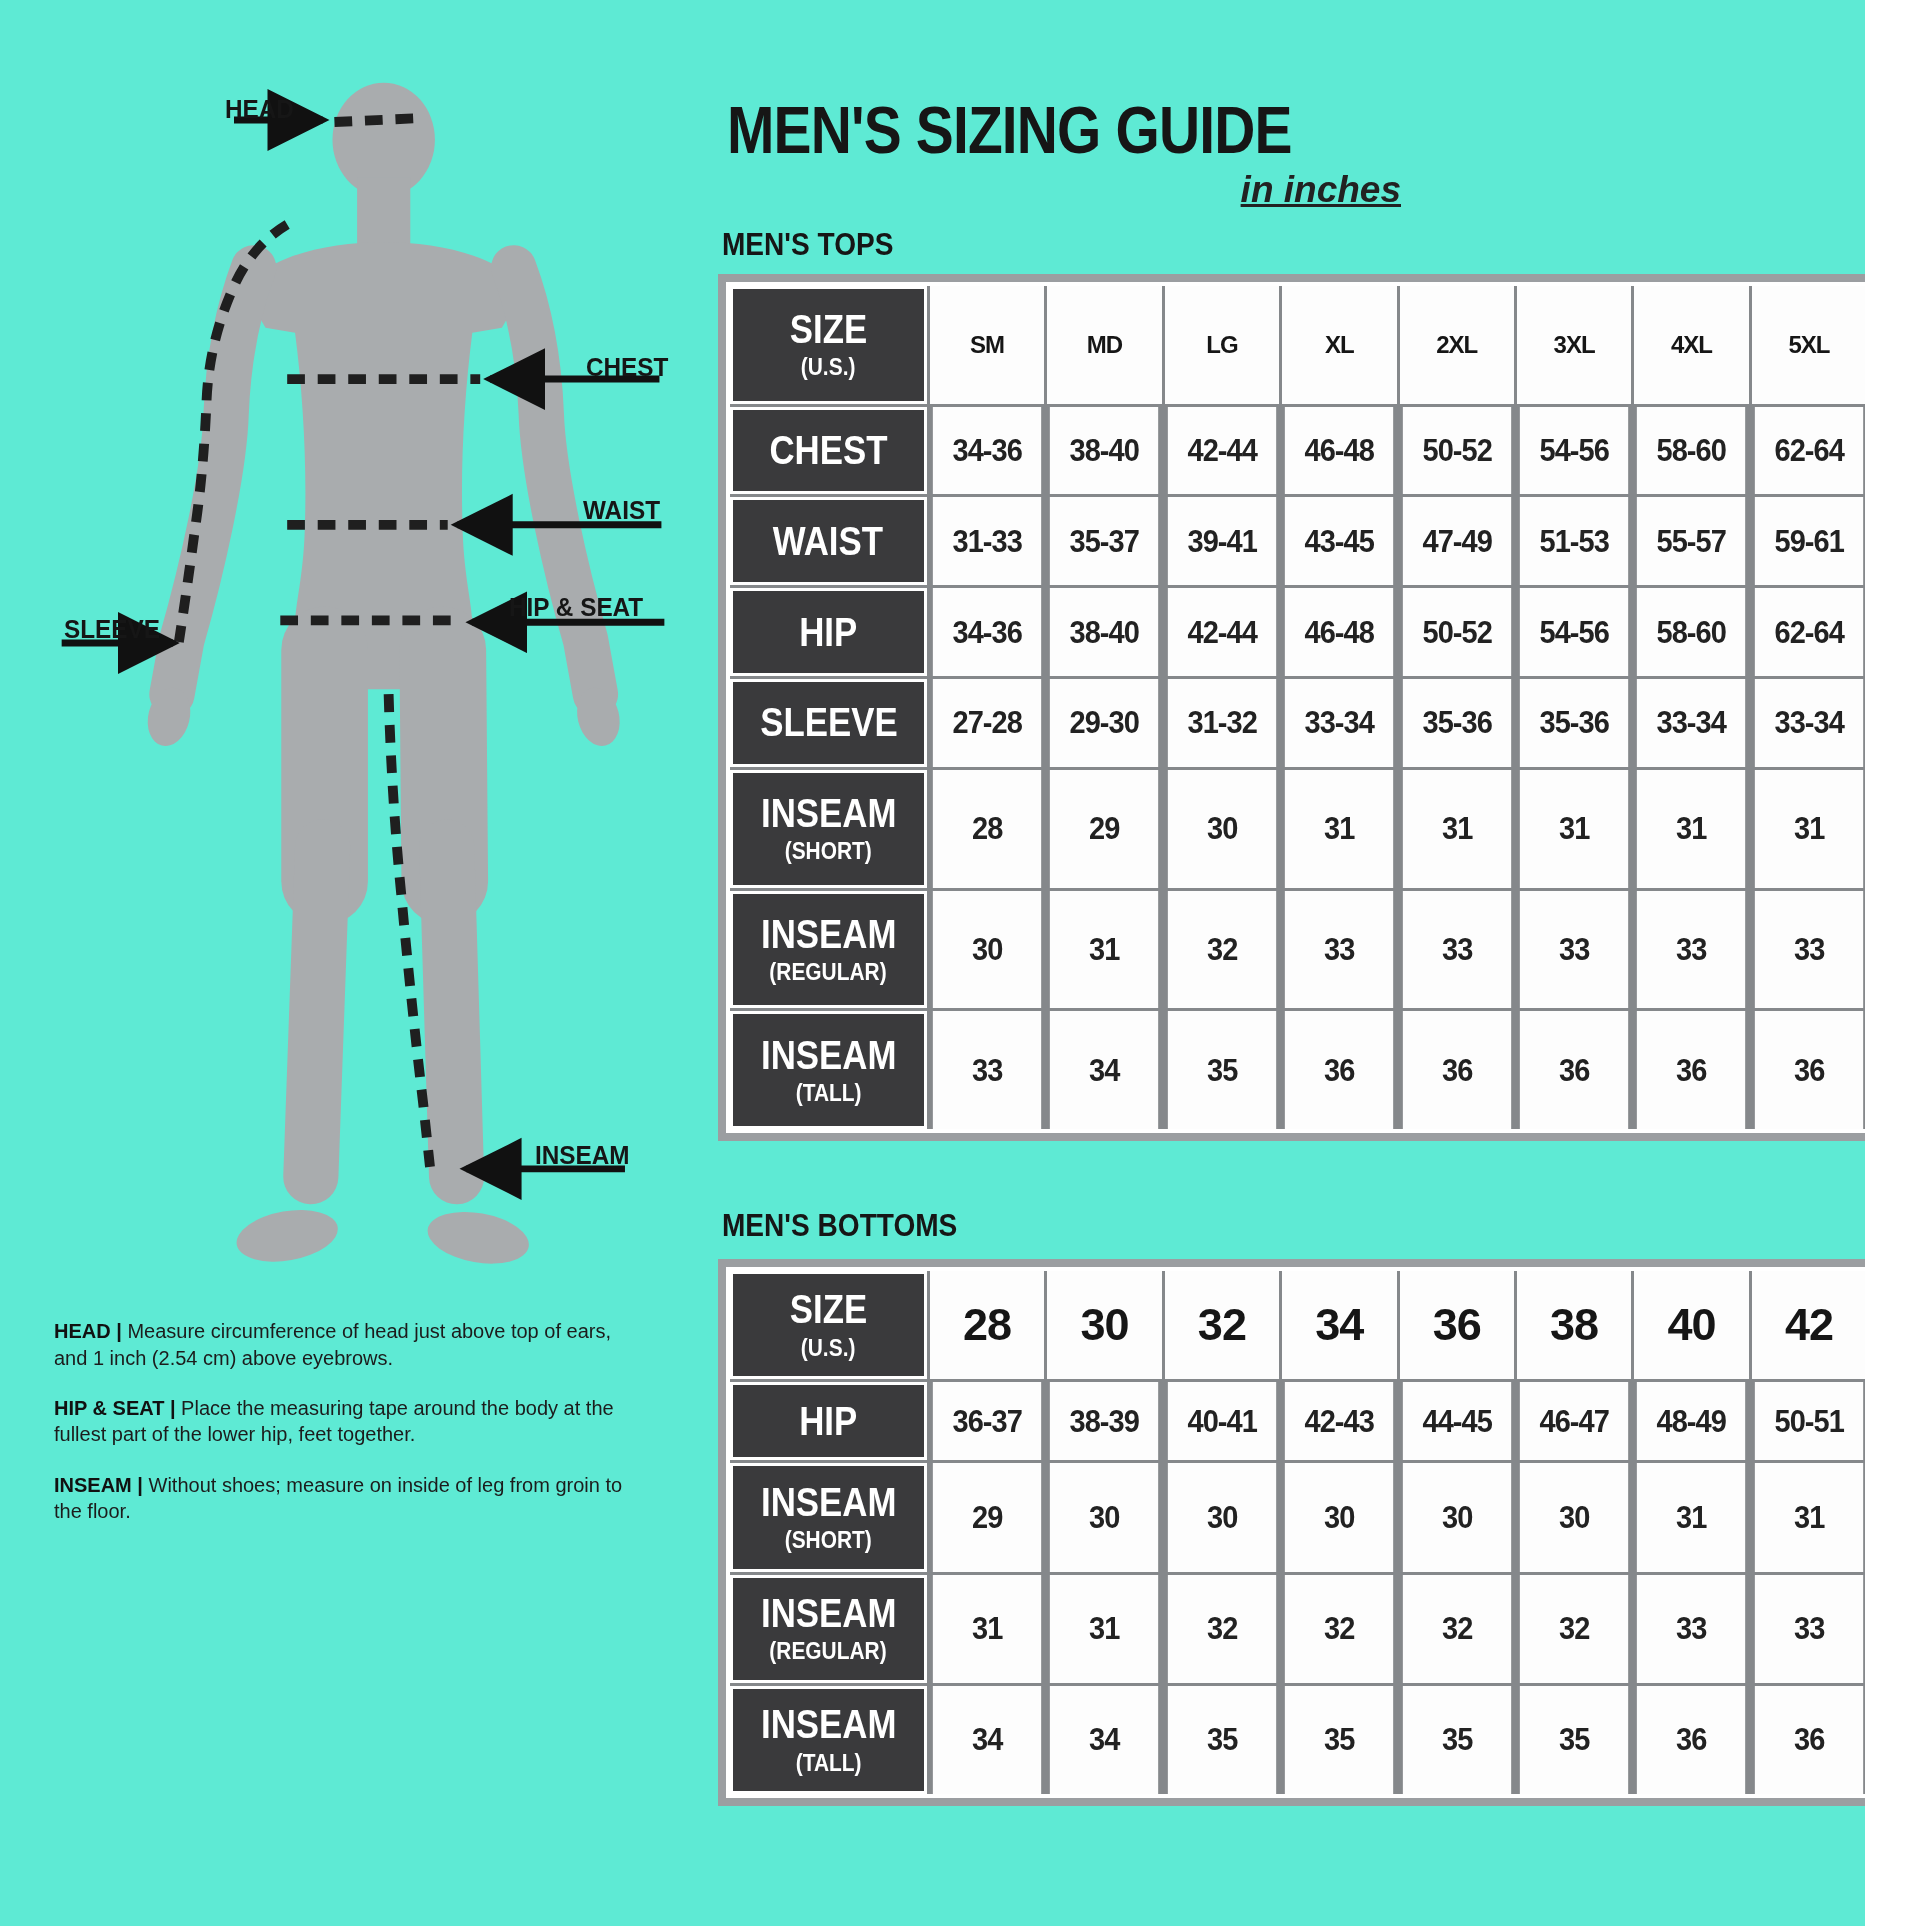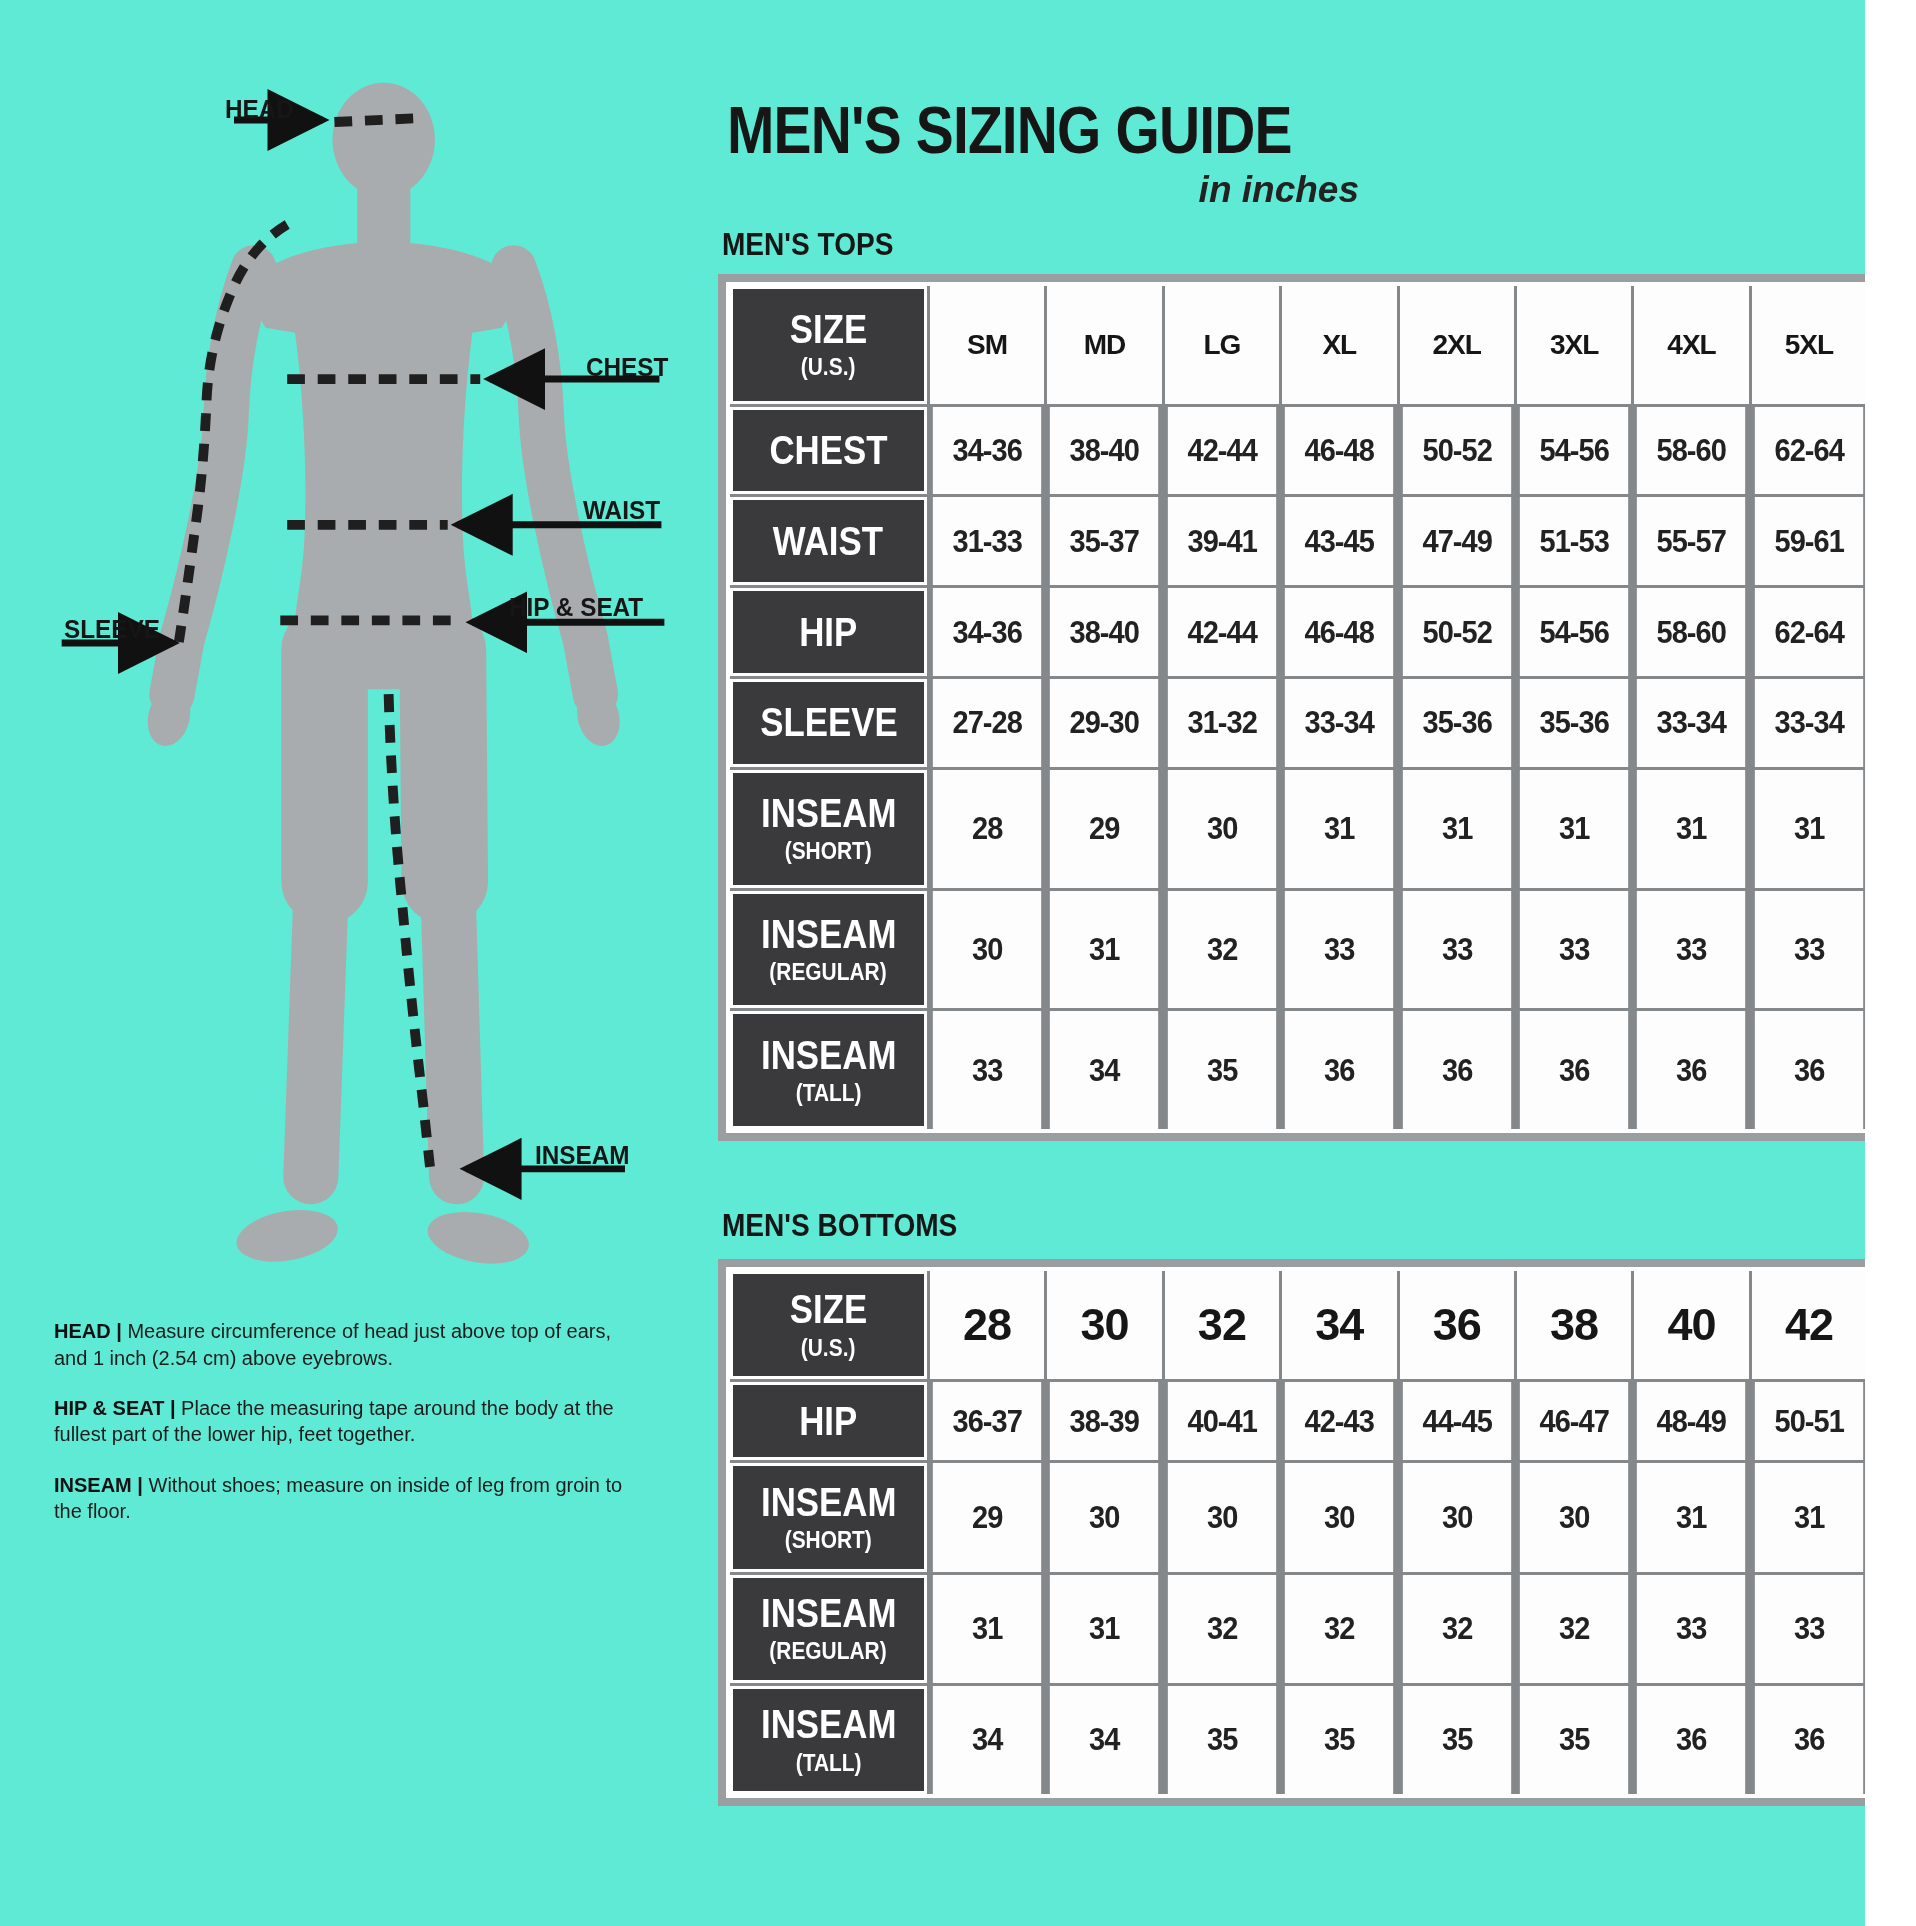--- a/index.html
+++ b/index.html
@@ -9,23 +9,24 @@
     font-family:"Liberation Sans", sans-serif; color:#1a1a1a;
   }
   
   .main-title{
     position:absolute; left:727px; top:91px;
     font-size:67px; font-weight:bold; letter-spacing:-1px;
     transform:scaleX(.85); transform-origin:left top; white-space:nowrap;
     color:#161616;
   }
   .sub-title{
-    position:absolute; left:995px; top:169px; width:364px;
+    position:absolute; left:1037px; top:169px; width:364px;
     text-align:right; font-size:37px; font-style:italic; font-weight:bold;
     color:#222;
+    text-decoration:underline;
   }
   .section-heading{
     position:absolute; font-size:30.5px; font-weight:bold; letter-spacing:0;
     transform:scaleX(.92); transform-origin:left top; white-space:nowrap;
     color:#161616;
   }
   #tops-heading{left:722px; top:227px;}
   #bottoms-heading{left:722px; top:1208px;}
 
   
@@ -50,21 +51,21 @@
   .dk-main{
     color:#fff; font-size:41px; font-weight:bold; letter-spacing:0;
     transform:scaleX(.85); white-space:nowrap; line-height:1.05;
   }
   .dk-sub{
     color:#fff; font-size:24.6px; font-weight:bold; letter-spacing:0;
     transform:scaleX(.85); white-space:nowrap; margin-top:2px;
   }
   .dk-sub:empty{display:none;}
   .col-h{
-    font-size:28px; font-weight:bold; letter-spacing:-1px; color:#161616;
+    font-size:24px; font-weight:bold; letter-spacing:-1px; color:#161616;
   }
   #bottoms-table .col-h{font-size:45px;}
   .val{
     font-size:30.5px; font-weight:bold; letter-spacing:-1px; color:#222;
     transform:scaleX(.95);
   }
 
   
   .diagram-svg{position:absolute; left:39px; top:59px;}
   .diagram-label{

